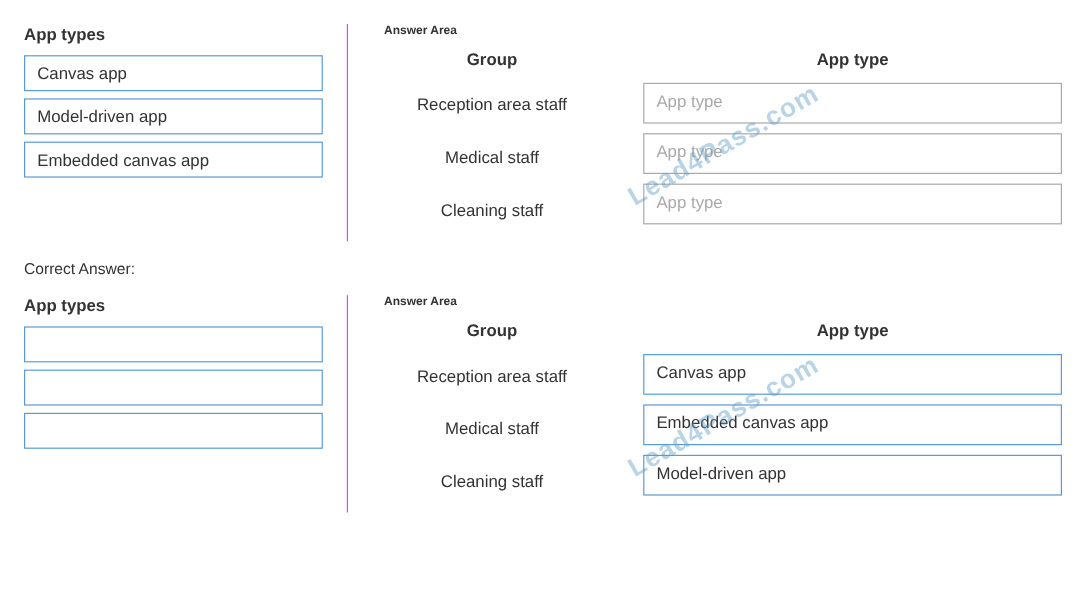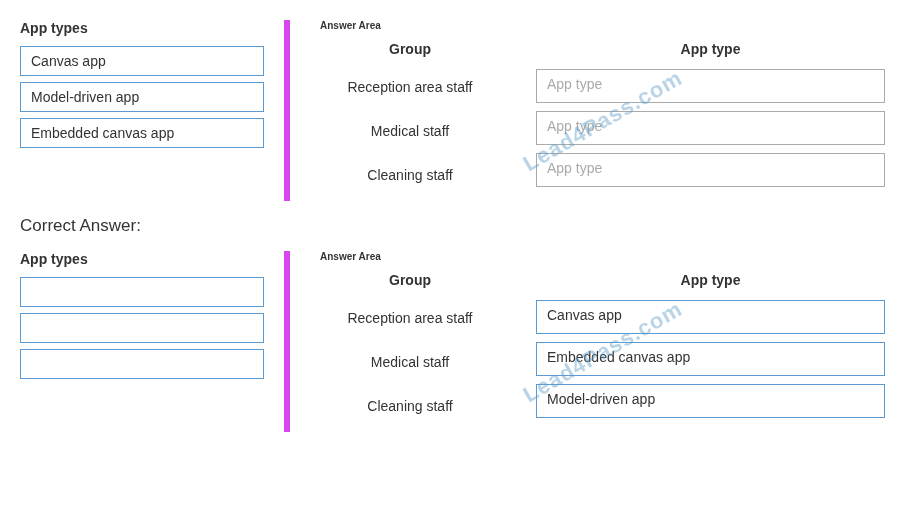--- a/index.html
+++ b/index.html
@@ -15,21 +15,21 @@
 
     .section {
       display: flex;
       gap: 0;
       margin-bottom: 10px;
     }
 
     .left-panel {
       width: 270px;
       padding-right: 20px;
-      border-right: 6px solid #d946ef;
+      border-right: 1px solid #d946ef;
       flex-shrink: 0;
     }
 
     .panel-title {
       font-weight: bold;
       margin-bottom: 10px;
       font-size: 14px;
     }
 
     .app-type-item {
@@ -101,21 +101,21 @@
       color: #aaa;
       background: #fff;
     }
 
     .apptype-box.filled {
       color: #333;
       border: 1px solid #5a9bd5;
     }
 
     .correct-answer-label {
-      font-size: 17px;
+      font-size: 13px;
       color: #333;
       margin: 15px 0 15px 0;
     }
 
     .watermark {
       position: absolute;
       top: 50%;
       left: 50%;
       transform: translate(-50%, -50%) rotate(-30deg);
       font-size: 22px;

